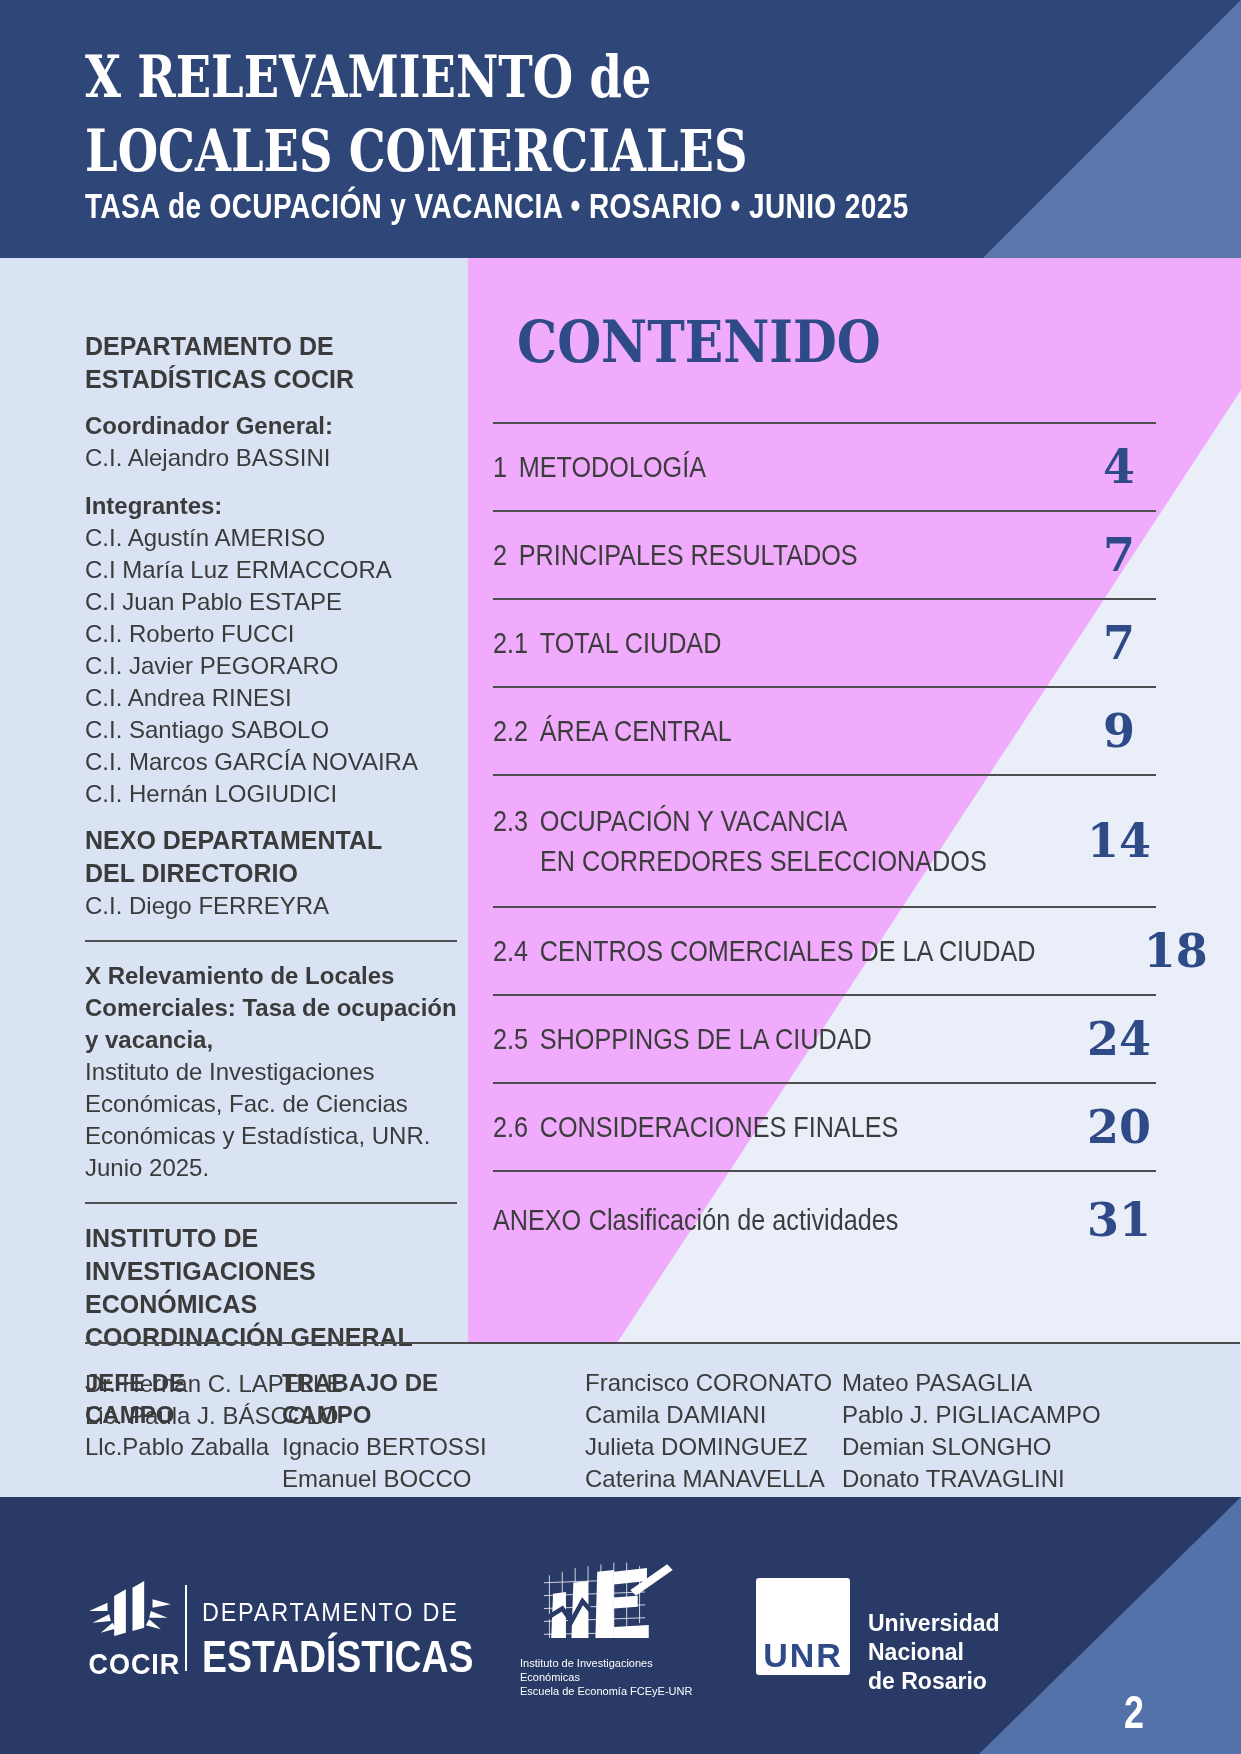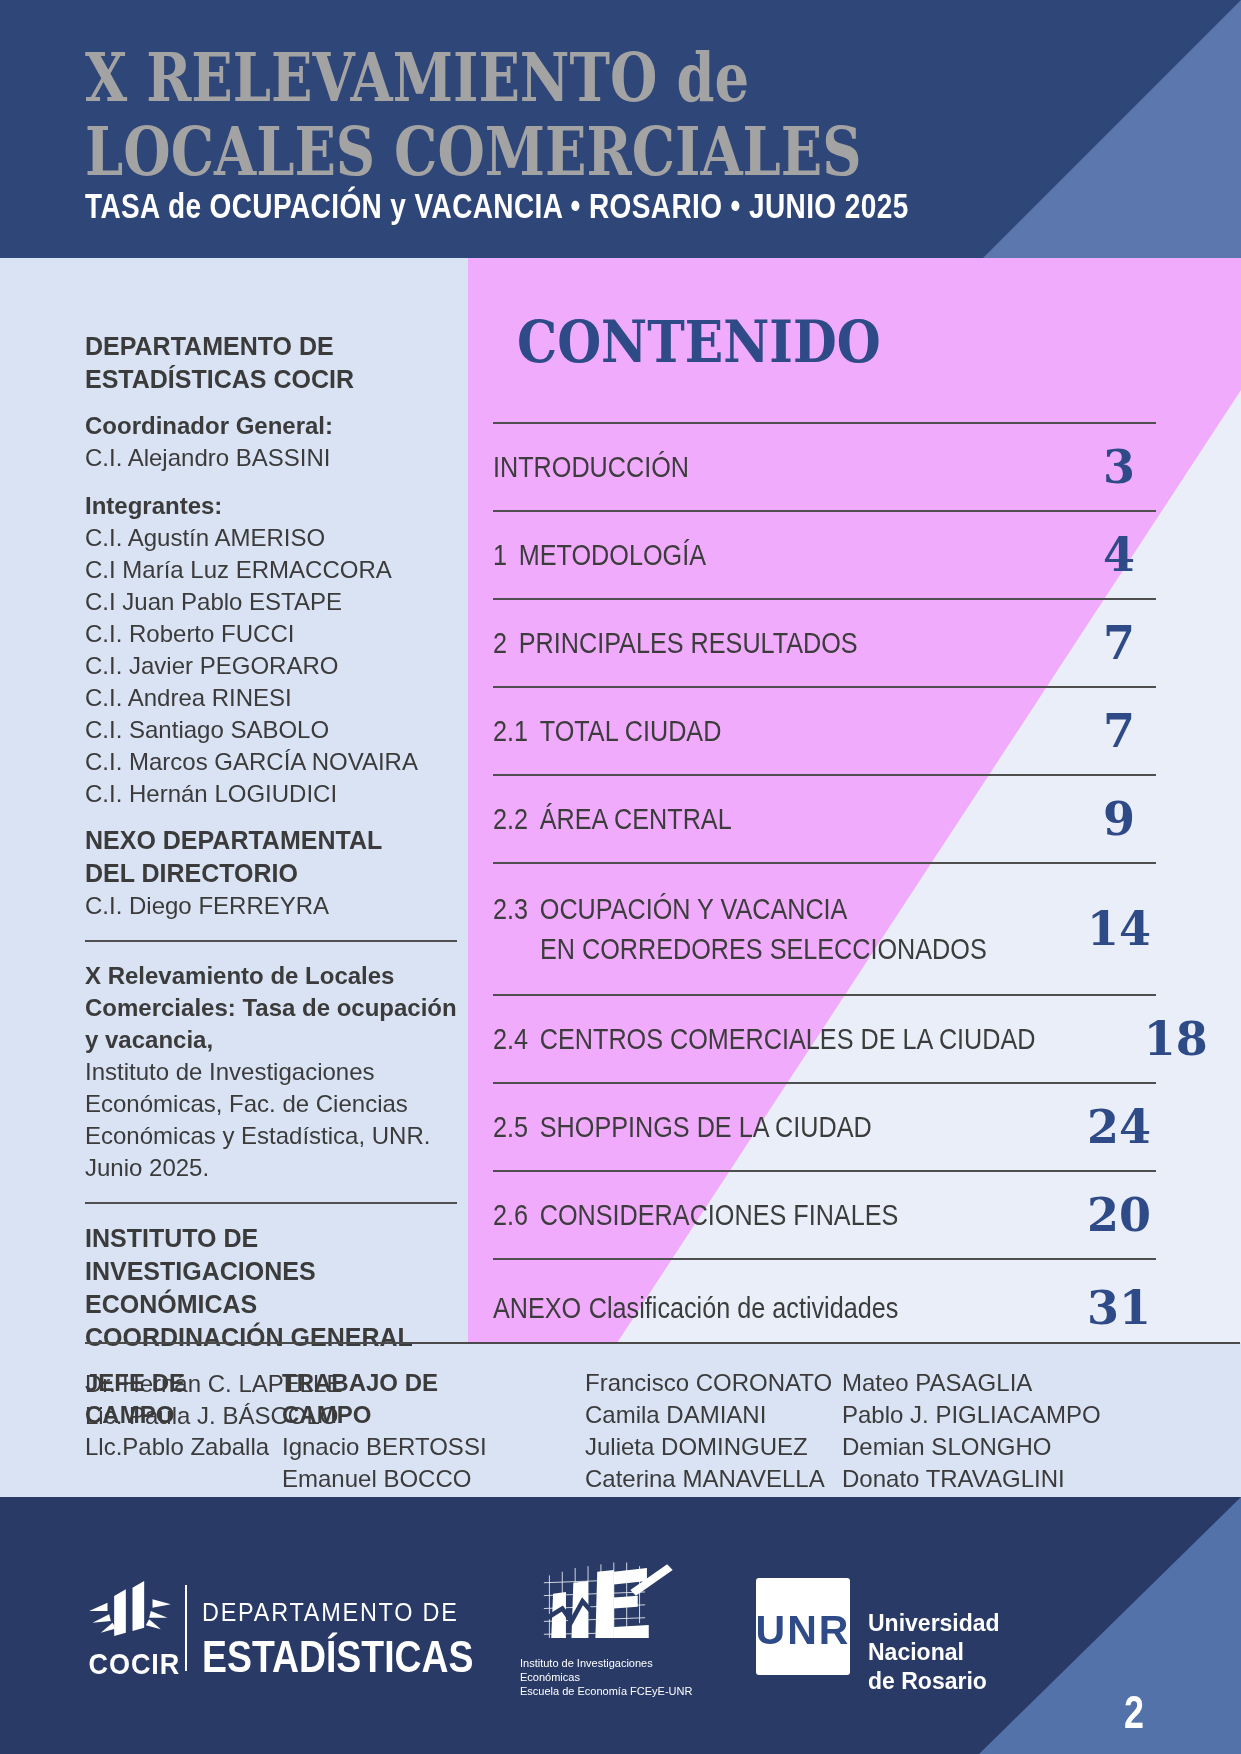--- a/index.html
+++ b/index.html
@@ -3,22 +3,22 @@
 <meta charset="utf-8">
 <style>
   html,body{margin:0;padding:0;background:#888;}
   .page{position:relative;width:1241px;height:1754px;background:#ffffff;overflow:hidden;
         font-family:"Liberation Sans",sans-serif;color:#3b3b3b;}
 
   
   .hdr{position:absolute;left:0;top:0;width:1241px;height:258px;background:#2f4678;}
   .hdr-tri{position:absolute;right:0;top:0;width:258px;height:258px;background:#5b77ae;
            clip-path:polygon(100% 0,100% 100%,0 100%);}
-  .hdr-title{position:absolute;left:85px;top:40px;color:#a3a3a3;
-             font-family:"DejaVu Serif",serif;font-weight:bold;font-size:68px;line-height:74px;}
+  .hdr-title{position:absolute;left:85px;top:40px;color:#ffffff;
+             font-family:"DejaVu Serif",serif;font-weight:bold;font-size:58px;line-height:74px;}
   .title-line{transform:scaleX(0.80);transform-origin:0 0;white-space:nowrap;}
   .hdr-sub{position:absolute;left:85px;top:186px;color:#ffffff;font-size:35px;font-weight:bold;
            transform:scaleX(0.80);transform-origin:0 0;white-space:nowrap;letter-spacing:0.5px;}
 
   
   .body-bg{position:absolute;left:0;top:258px;width:1241px;height:1239px;background:#d9e3f3;}
 
   
   .panel{position:absolute;left:468px;top:258px;width:773px;height:1085px;background:#f0abfc;}
   .wedge{position:absolute;inset:0;background:#e9eef8;
@@ -59,21 +59,21 @@
   .cocir-word{margin-top:2px;font-weight:bold;font-size:30px;letter-spacing:1px;
               transform:scaleX(0.9);transform-origin:50% 0;}
   .ftr-divider{position:absolute;left:185px;top:88px;width:2px;height:86px;background:#ffffff;}
   .dept{position:absolute;left:202px;top:100px;}
   .dept-l1{font-size:26px;letter-spacing:2px;transform:scaleX(0.9);transform-origin:0 0;white-space:nowrap;}
   .dept-l2{margin-top:4px;font-size:44px;font-weight:bold;transform:scaleX(0.85);transform-origin:0 0;white-space:nowrap;}
   .iie{position:absolute;left:520px;top:60px;width:190px;}
   .iie-cap{font-size:11px;line-height:14px;margin-top:3px;}
   .unr-box{position:absolute;left:756px;top:81px;width:94px;height:97px;background:#ffffff;border-radius:3px;
            display:flex;align-items:flex-end;justify-content:center;}
-  .unr-acro{font-size:41px;font-weight:bold;color:#2e4a87;letter-spacing:2px;padding-bottom:21px;margin-top:20px;}
+  .unr-acro{font-size:34px;font-weight:bold;color:#2e4a87;letter-spacing:2px;padding-bottom:0;margin-top:20px;}
   .unr-name{position:absolute;left:868px;top:112px;font-size:23px;font-weight:bold;line-height:29px;}
   .page-num{position:absolute;left:1124px;top:188px;font-size:46px;font-weight:bold;z-index:2;
             transform:scaleX(0.78);transform-origin:0 0;}
 </style>
 </head>
 <body>
 
 <div class="page">
 
   <header class="hdr">
@@ -86,26 +86,20 @@
   </header>
 
   <div class="body-bg"></div>
 
   <section class="panel">
     <div class="wedge"></div>
     <h1 class="contenido">CONTENIDO</h1>
 
     <div class="toc">
 
-      <div class="toc-row">
-        <div class="toc-label"><span class="cond">
-          <span>INTRODUCCIÓN</span></span>
-        </div>
-        <div class="toc-page">3</div>
-      </div>
 
       <div class="toc-row">
         <div class="toc-label"><span class="cond">
           <span class="toc-num">1</span><span>METODOLOGÍA</span></span>
         </div>
         <div class="toc-page">4</div>
       </div>
 
       <div class="toc-row">
         <div class="toc-label"><span class="cond">

